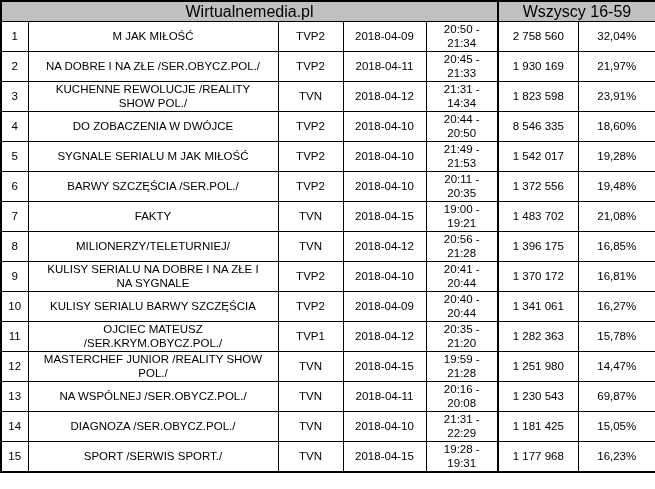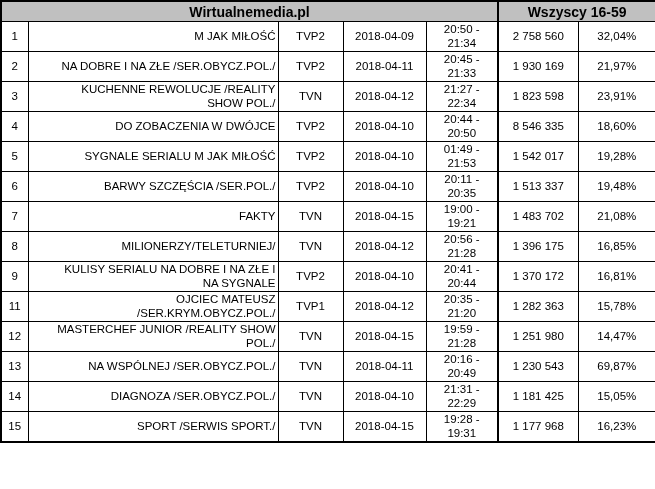--- a/index.html
+++ b/index.html
@@ -22,33 +22,33 @@
   }
   th,td{
     border:1px solid var(--border);
     text-align:center;
     vertical-align:middle;
     padding:1px 2px;
     overflow:hidden;
   }
   th{
     background:var(--header-bg);
-    font-weight:bold;
-    font-size:14px;
+    font-weight:normal;
+    font-size:16px;
     height:17px;
     line-height:14px;
   }
   td{
     background:var(--row-bg);
     font-size:11.5px;
     height:18px;
     line-height:13.5px;
   }
   .grp-l{border-left:2px solid var(--border);}
-  .c-program{white-space:pre-line;text-align:right;}
+  .c-program{white-space:pre-line;}
 </style>
 </head>
 <body>
 
 <table>
   <colgroup>
     <col style="width:27px">
     <col style="width:250px">
     <col style="width:65px">
     <col style="width:83px">
@@ -80,49 +80,49 @@
     <td class="c-godz">20:45 - 21:33</td>
     <td class="c-amr grp-l">1 930 169</td>
     <td class="c-shr">21,97%</td>
   </tr>
       <tr>
     <td class="c-lp">3</td>
     <td class="c-program">KUCHENNE REWOLUCJE /REALITY
 SHOW POL./</td>
     <td class="c-stacja">TVN</td>
     <td class="c-data">2018-04-12</td>
-    <td class="c-godz">21:27 - 22:34</td>
+    <td class="c-godz">21:31 - 14:34</td>
     <td class="c-amr grp-l">1 823 598</td>
     <td class="c-shr">23,91%</td>
   </tr>
       <tr>
     <td class="c-lp">4</td>
     <td class="c-program">DO ZOBACZENIA W DWÓJCE</td>
     <td class="c-stacja">TVP2</td>
     <td class="c-data">2018-04-10</td>
     <td class="c-godz">20:44 - 20:50</td>
     <td class="c-amr grp-l">8 546 335</td>
     <td class="c-shr">18,60%</td>
   </tr>
       <tr>
     <td class="c-lp">5</td>
     <td class="c-program">SYGNALE SERIALU M JAK MIŁOŚĆ</td>
     <td class="c-stacja">TVP2</td>
     <td class="c-data">2018-04-10</td>
-    <td class="c-godz">01:49 - 21:53</td>
+    <td class="c-godz">21:49 - 21:53</td>
     <td class="c-amr grp-l">1 542 017</td>
     <td class="c-shr">19,28%</td>
   </tr>
       <tr>
     <td class="c-lp">6</td>
     <td class="c-program">BARWY SZCZĘŚCIA /SER.POL./</td>
     <td class="c-stacja">TVP2</td>
     <td class="c-data">2018-04-10</td>
     <td class="c-godz">20:11 - 20:35</td>
-    <td class="c-amr grp-l">1 513 337</td>
+    <td class="c-amr grp-l">1 372 556</td>
     <td class="c-shr">19,48%</td>
   </tr>
       <tr>
     <td class="c-lp">7</td>
     <td class="c-program">FAKTY</td>
     <td class="c-stacja">TVN</td>
     <td class="c-data">2018-04-15</td>
     <td class="c-godz">19:00 - 19:21</td>
     <td class="c-amr grp-l">1 483 702</td>
     <td class="c-shr">21,08%</td>
@@ -138,20 +138,29 @@
   </tr>
       <tr>
     <td class="c-lp">9</td>
     <td class="c-program">KULISY SERIALU NA DOBRE I NA ZŁE I
 NA SYGNALE</td>
     <td class="c-stacja">TVP2</td>
     <td class="c-data">2018-04-10</td>
     <td class="c-godz">20:41 - 20:44</td>
     <td class="c-amr grp-l">1 370 172</td>
     <td class="c-shr">16,81%</td>
+  </tr>
+      <tr>
+    <td class="c-lp">10</td>
+    <td class="c-program">KULISY SERIALU BARWY SZCZĘŚCIA</td>
+    <td class="c-stacja">TVP2</td>
+    <td class="c-data">2018-04-09</td>
+    <td class="c-godz">20:40 - 20:44</td>
+    <td class="c-amr grp-l">1 341 061</td>
+    <td class="c-shr">16,27%</td>
   </tr>
       <tr>
     <td class="c-lp">11</td>
     <td class="c-program">OJCIEC MATEUSZ
 /SER.KRYM.OBYCZ.POL./</td>
     <td class="c-stacja">TVP1</td>
     <td class="c-data">2018-04-12</td>
     <td class="c-godz">20:35 - 21:20</td>
     <td class="c-amr grp-l">1 282 363</td>
     <td class="c-shr">15,78%</td>
@@ -164,21 +173,21 @@
     <td class="c-data">2018-04-15</td>
     <td class="c-godz">19:59 - 21:28</td>
     <td class="c-amr grp-l">1 251 980</td>
     <td class="c-shr">14,47%</td>
   </tr>
       <tr>
     <td class="c-lp">13</td>
     <td class="c-program">NA WSPÓLNEJ /SER.OBYCZ.POL./</td>
     <td class="c-stacja">TVN</td>
     <td class="c-data">2018-04-11</td>
-    <td class="c-godz">20:16 - 20:49</td>
+    <td class="c-godz">20:16 - 20:08</td>
     <td class="c-amr grp-l">1 230 543</td>
     <td class="c-shr">69,87%</td>
   </tr>
       <tr>
     <td class="c-lp">14</td>
     <td class="c-program">DIAGNOZA /SER.OBYCZ.POL./</td>
     <td class="c-stacja">TVN</td>
     <td class="c-data">2018-04-10</td>
     <td class="c-godz">21:31 - 22:29</td>
     <td class="c-amr grp-l">1 181 425</td>

